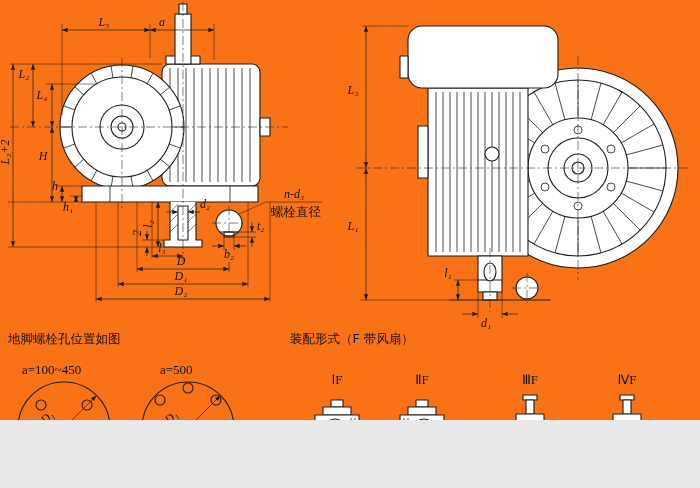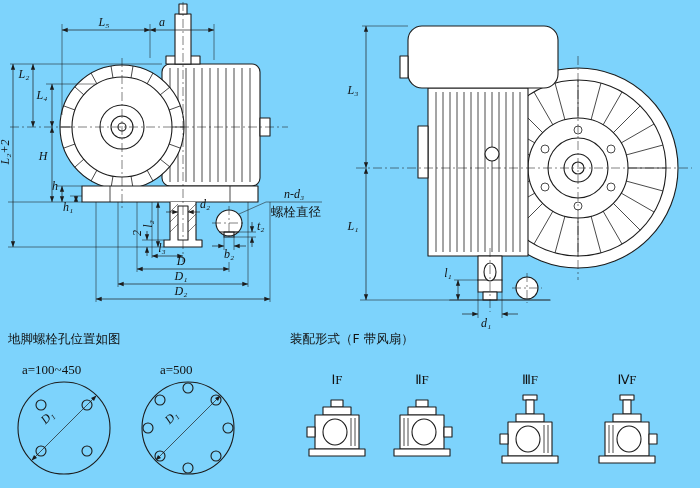--- a/index.html
+++ b/index.html
@@ -1,16 +1,16 @@
 <!DOCTYPE html>
 <html><head>
 <meta charset="utf-8">
 <style>
   html,body{margin:0;padding:0;background:#e8e8e8;}
-  #canvas{position:relative;width:700px;height:488px;background:#7dd3fc;overflow:hidden;
+  #canvas{position:relative;width:700px;height:420px;background:#f97316;overflow:hidden;
           font-family:"Liberation Serif", serif;}
   svg{display:block}
   .ol  {stroke:#1c1c1c;stroke-width:1.1;fill:none;stroke-linejoin:round;stroke-linecap:round}
   .olw {stroke:#1c1c1c;stroke-width:1.1;fill:#ffffff;stroke-linejoin:round}
   .fin {stroke:#1c1c1c;stroke-width:0.8;fill:none}
   .thin{stroke:#1c1c1c;stroke-width:0.55;fill:none}
   .dim {stroke:#1c1c1c;stroke-width:0.7;fill:none}
   .cl  {stroke:#1c1c1c;stroke-width:0.55;fill:none;stroke-dasharray:9 3 2 3}
   .d2  {marker-start:url(#ar);marker-end:url(#ar)}
   .de  {marker-end:url(#ar)}

